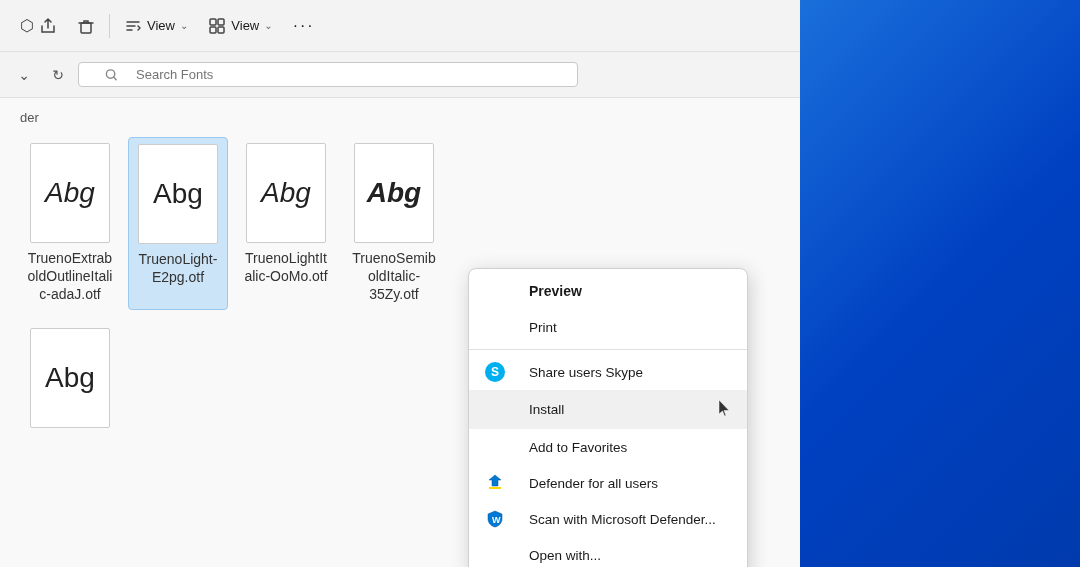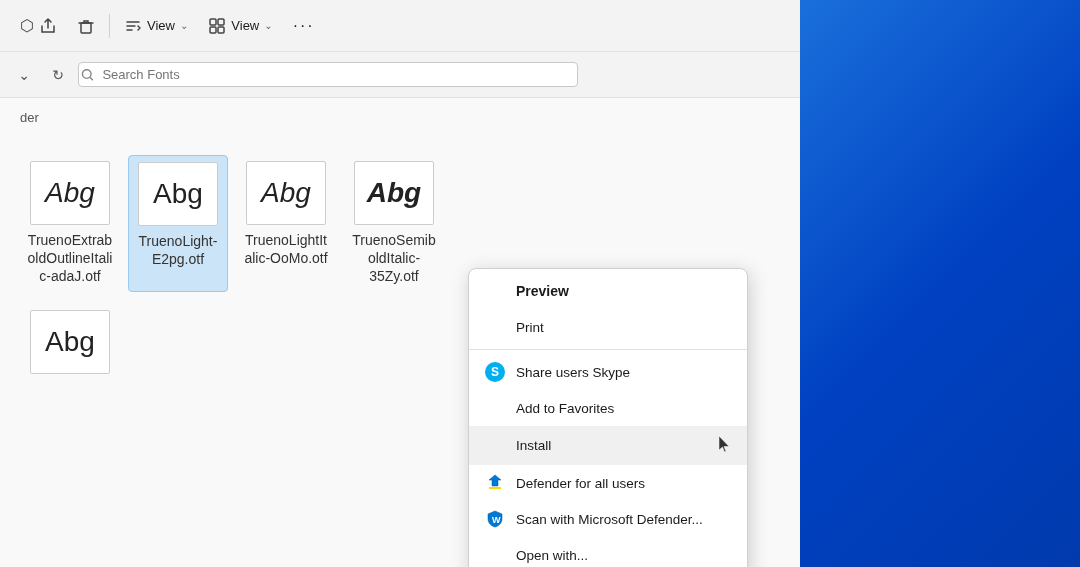--- a/index.html
+++ b/index.html
@@ -86,22 +86,22 @@
       font-size: 14px;
       color: #555;
     }
 
     .search-box {
       display: flex;
       align-items: center;
       background: #ffffff;
       border: 1px solid #c8c8c8;
       border-radius: 4px;
-      padding: 4px 2px;
-      gap: 8px;
+      padding: 4px 26px;
+      gap: 18px;
       flex: 1;
       max-width: 500px;
     }
     .search-box input {
       border: none;
       outline: none;
       font-size: 13px;
       color: #333;
       background: transparent;
       width: 100%;
@@ -131,21 +131,21 @@
       cursor: pointer;
       user-select: none;
     }
     .font-item.selected {
       background: #cce4f7;
       border: 1px solid #99c9ef;
     }
 
     .font-preview {
       width: 80px;
-      height: 64px;
+      height: 100px;
       background: #fff;
       border: 1px solid #ccc;
       display: flex;
       align-items: center;
       justify-content: center;
       font-size: 28px;
       color: #222;
       margin-bottom: 6px;
       border-radius: 2px;
     }
@@ -182,21 +182,21 @@
       padding: 4px 0;
     }
 
     .menu-item {
       display: flex;
       align-items: center;
       padding: 8px 16px;
       font-size: 13.5px;
       color: #1a1a1a;
       cursor: pointer;
-      gap: 11px;
+      gap: 24px;
       position: relative;
     }
     .menu-item.highlighted {
       background: #f0f0f0;
     }
     .menu-item.bold-label {
       font-weight: 700;
       font-size: 14px;
     }
     .menu-item .menu-icon {
@@ -300,21 +300,21 @@
       <svg width="14" height="14" viewBox="0 0 14 14" fill="none">
         <circle cx="6" cy="6" r="4.5" stroke="#888" stroke-width="1.5"></circle>
         <path d="M9.5 9.5L12 12" stroke="#888" stroke-width="1.5" stroke-linecap="round"></path>
       </svg>
       <input type="text" placeholder="Search Fonts" style="">
     </div>
   </div>
 
   <div class="content-area">
 
-    <div style="width:100%; font-size:13px; color:#555; margin-bottom:22px; margin-top:-4px;">
+    <div style="width:100%; font-size:13px; color:#555; margin-bottom:4px; margin-top:-4px;">
       <span>der</span>
     </div>
 
     <div class="font-item">
       <div class="font-preview italic">Abg</div>
       <div class="font-name">TruenoExtraboldOutlineItalic-adaJ.otf</div>
     </div>
 
     <div class="font-item selected">
       <div class="font-preview light">Abg</div>
@@ -350,36 +350,36 @@
         <span class="menu-text">Print</span>
       </div>
 
       <div class="menu-divider"></div>
 
       <div class="menu-item">
         <span class="menu-icon">
           <div class="skype-icon">S</div>
         </span>
         <span class="menu-text">Share users Skype</span>
-      </div>
-
-      <div class="menu-item">
-        <span class="menu-icon"></span>
-        <span class="menu-text">Add to Favorites</span>
       </div>
 
       <div class="menu-item highlighted">
         <span class="menu-icon"></span>
         <span class="menu-text">Install</span>
 
         <span style="display:inline-block; margin-left:4px;">
           <svg width="14" height="20" viewBox="0 0 14 20" fill="none">
             <path d="M2 2L2 16L5.5 13L7.5 18L9 17.5L7 12.5L12 12.5Z" fill="#333" stroke="#fff" stroke-width="0.5"></path>
           </svg>
         </span>
+      </div>
+
+      <div class="menu-item">
+        <span class="menu-icon"></span>
+        <span class="menu-text">Add to Favorites</span>
       </div>
 
       <div class="menu-item">
         <span class="menu-icon">
           <svg width="20" height="20" viewBox="0 0 20 20">
             <path d="M10 2L4 7H7V13H13V7H16L10 2Z" fill="#0078d4"></path>
             <path d="M4 14H16V16H4Z" fill="#ffd700"></path>
             <path d="M10 2L4 7H7V13H13V7H16L10 2Z" fill="none" stroke="#005a9e" stroke-width="0.5"></path>
           </svg>
         </span>

